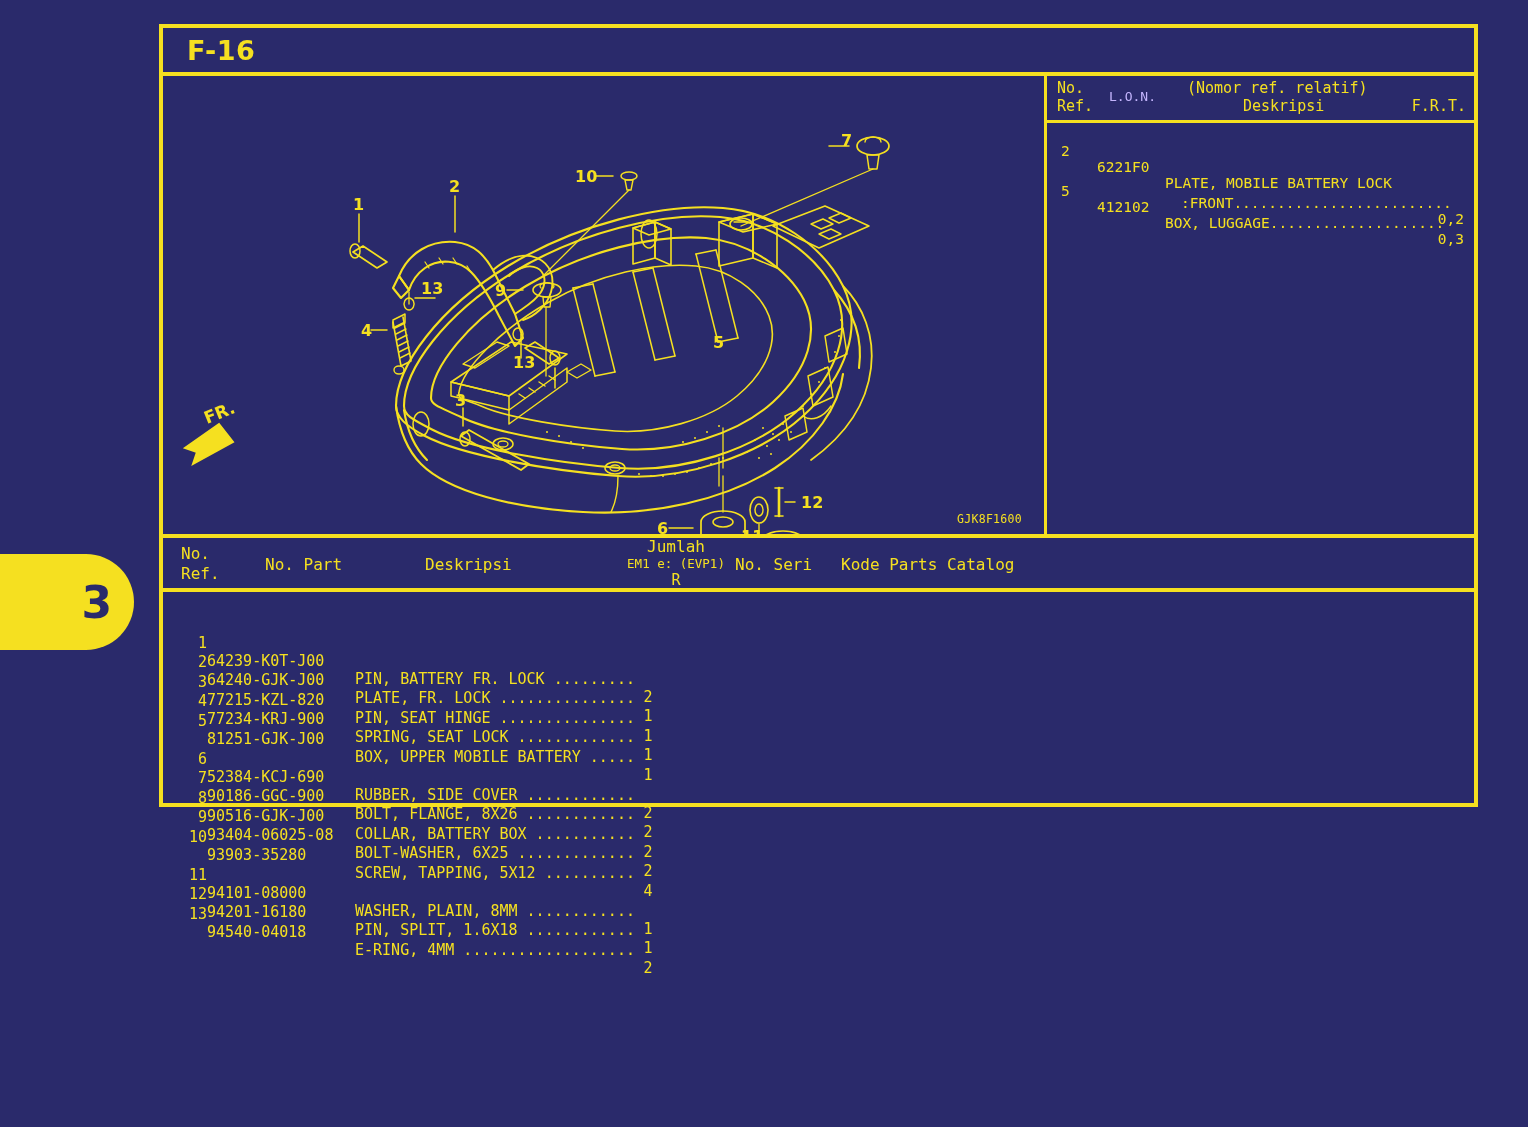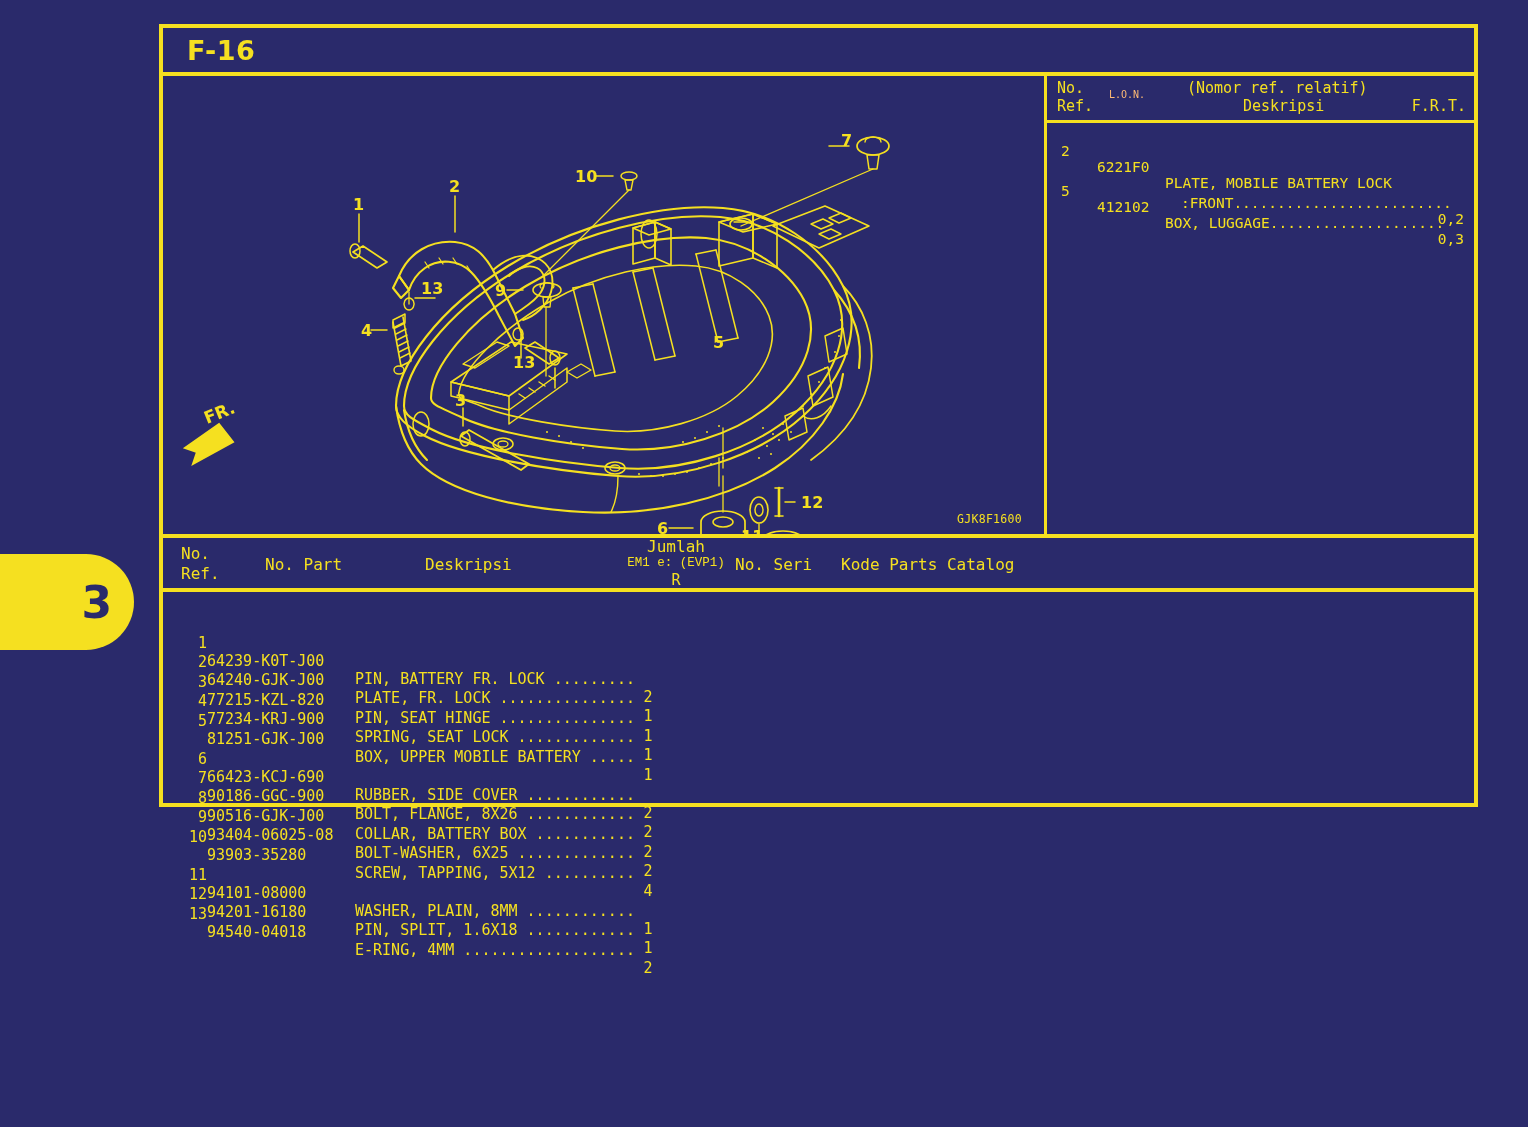--- a/index.html
+++ b/index.html
@@ -48,21 +48,21 @@
     position:absolute;left:884px;top:0;right:0;height:100%;
   }
   .lon-head{
     position:relative;height:44px;
     border-bottom:3px solid #f5e020;
   }
   .lon-head .c-noref{
     position:absolute;left:10px;top:3px;color:#f5e020;font-size:15px;line-height:18px;
   }
   .lon-head .c-lon{
-    position:absolute;left:62px;top:13px;color:#fdba74;font-size:10px;
+    position:absolute;left:62px;top:13px;color:#c4b5fd;font-size:13px;
   }
   .lon-head .c-rel{
     position:absolute;left:140px;top:3px;color:#f5e020;font-size:15px;
   }
   .lon-head .c-desk{
     position:absolute;left:196px;top:21px;color:#f5e020;font-size:15px;
   }
   .lon-head .c-frt{
     position:absolute;right:8px;top:21px;color:#f5e020;font-size:15px;
   }
@@ -85,21 +85,21 @@
     border-top:4px solid #f5e020;
     border-bottom:4px solid #f5e020;
     box-sizing:border-box;
   }
   .tbl-head > div{position:absolute;color:#f5e020;font-size:16px;}
   .th-noref{left:18px;top:6px;line-height:20px;}
   .th-part{left:102px;top:17px;}
   .th-desk{left:262px;top:17px;}
   .th-jumlah{left:433px;top:0px;text-align:center;width:160px;line-height:17px;}
   .th-jumlah .j1{font-size:16px;}
-  .th-jumlah .j2{font-size:12.5px;font-family:Liberation Mono, monospace;}
+  .th-jumlah .j2{font-size:12.5px;}
   .th-jumlah .j3{font-size:15px;}
   .th-seri{left:572px;top:17px;}
   .th-kode{left:678px;top:17px;}
   
   .parts{
     position:absolute;left:0;top:564px;right:0;bottom:0;
     padding-top:24px;
   }
   .prow{position:relative;height:19.4px;color:#f5e020;font-size:15px;white-space:pre;}
   .prow .p-no{position:absolute;left:14px;width:30px;text-align:right;}
@@ -433,21 +433,21 @@
       <span class="p-no">5</span>
       <span class="p-part">81251-GJK-J00</span>
       <span class="p-desc">BOX, UPPER MOBILE BATTERY .....</span>
       <span class="p-qty">1</span>
     </div>
 
     <div class="gap"></div>
 
     <div class="prow">
       <span class="p-no">6</span>
-      <span class="p-part">66423-KCJ-690</span>
+      <span class="p-part">52384-KCJ-690</span>
       <span class="p-desc">RUBBER, SIDE COVER ............</span>
       <span class="p-qty">2</span>
     </div>
     <div class="prow">
       <span class="p-no">7</span>
       <span class="p-part">90186-GGC-900</span>
       <span class="p-desc">BOLT, FLANGE, 8X26 ............</span>
       <span class="p-qty">2</span>
     </div>
     <div class="prow">

